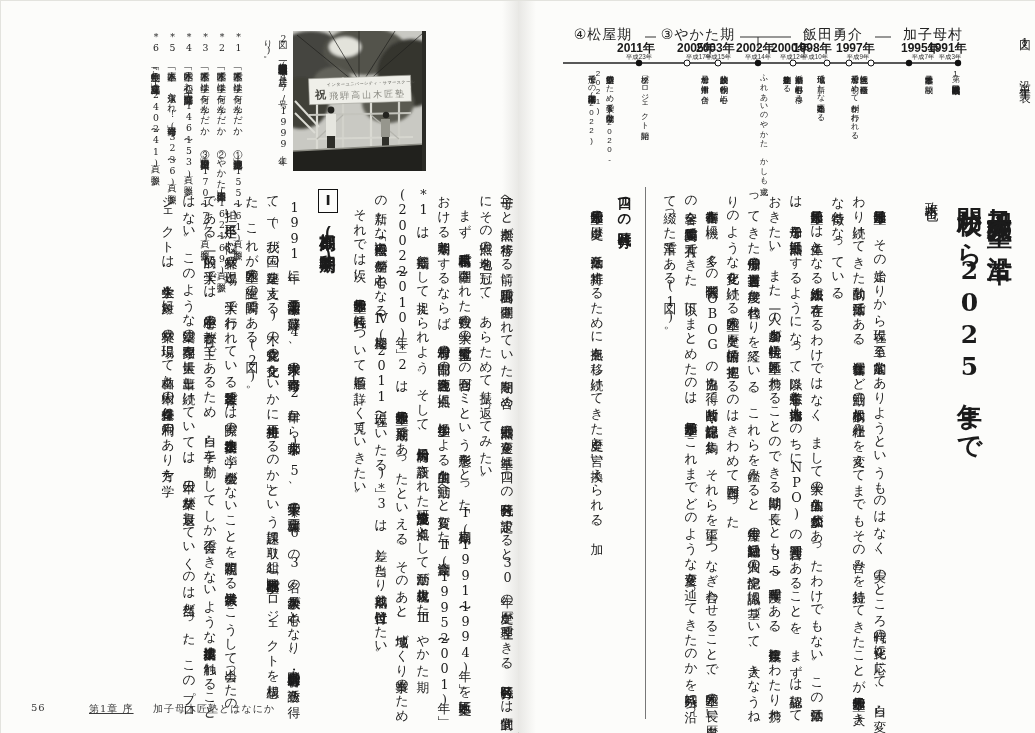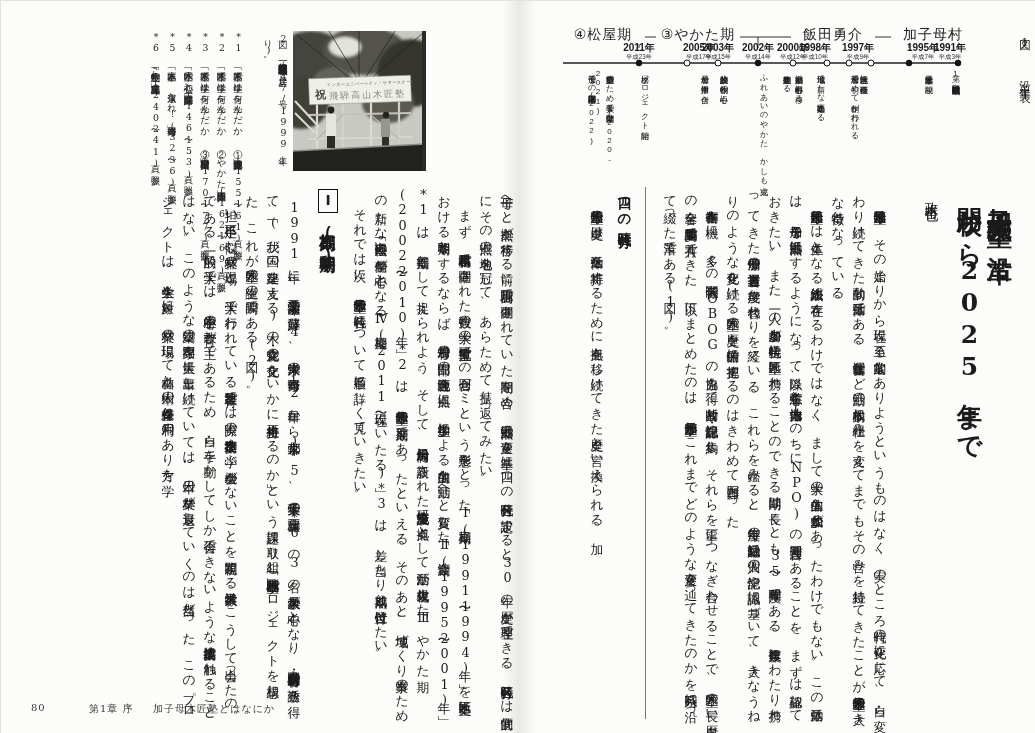--- a/index.html
+++ b/index.html
@@ -38,22 +38,22 @@
 
   
   .timeline{position:absolute;left:42px;top:20px;width:455px;height:168px;}
   .timeline svg{position:absolute;left:0;top:0;}
   .tl-figlabel{position:absolute;right:4px;top:30px;writing-mode:vertical-rl;text-orientation:upright;
     font-size:11.5px;letter-spacing:4px;color:#111;}
   .tl-period{position:absolute;top:5px;width:84px;text-align:center;
     font-family:"Liberation Sans","DejaVu Sans",sans-serif;font-size:14px;letter-spacing:1px;
     background:#fcfcfa;color:#222;}
   .tl-event{position:absolute;top:22px;width:44px;}
-  .tl-year{text-align:center;font-family:"Liberation Sans","DejaVu Sans",sans-serif;
-    font-size:10px;font-weight:700;line-height:10px;color:#191919;}
+  .tl-year{text-align:left;font-family:"Liberation Sans","DejaVu Sans",sans-serif;
+    font-size:12px;font-weight:700;line-height:10px;color:#191919;}
   .tl-era{text-align:center;font-family:"Liberation Sans","DejaVu Sans",sans-serif;
     font-size:6.3px;line-height:7px;color:#333;}
   .tl-text{position:absolute;top:26px;right:11px;height:114px;
     writing-mode:vertical-rl;text-orientation:upright;
     font-size:8px;line-height:11.5px;letter-spacing:.2px;color:#1d1d1d;
     font-family:"Liberation Sans","DejaVu Sans",sans-serif;}
 
   
   .notes{position:absolute;left:16px;top:30px;width:228px;height:286px;
     writing-mode:vertical-rl;text-orientation:upright;
@@ -61,21 +61,21 @@
   .notes p{margin:0;padding-inline-start:2.3em;text-indent:-2.3em;margin-block-end:2px;}
   .fig-caption{position:absolute;left:248px;top:32px;height:146px;width:42px;
     writing-mode:vertical-rl;text-orientation:upright;
     font-size:9.3px;line-height:15px;letter-spacing:.2px;color:#222;}
   .photo{position:absolute;left:292px;top:30px;width:133px;height:140px;overflow:hidden;
     background:#c9c9c3;}
 
   
   .footer-left{position:absolute;left:0;top:701px;width:517px;font-size:10px;color:#3a3a3a;letter-spacing:1px;}
   .footer-left .pnum{position:absolute;left:30px;top:0;}
-  .footer-left .chap{position:absolute;left:88px;top:0;}
+  .footer-left .chap{position:absolute;left:88px;top:0;text-decoration:underline;}
   .footer-left .btitle{position:absolute;left:152px;top:0;}
   .footer-right{position:absolute;left:518px;top:701px;width:517px;font-size:10px;color:#3a3a3a;}
 </style>
 </head>
 <body>
 
 <div class="spread">
 
   <div class="page page-right">
 
@@ -267,20 +267,20 @@
     <div class="article-left vtext vbody">
       <p class="noindent">子母へと拠点が移行する前に飛騨高山で開催されていた期間を含め、活動拠点の変遷を基準に四つの時代区分を設定すると30年の歴史が整理できる。各時代区分には便宜的にその拠点の地名を冠して、あらためて振り返ってみたい。</p>
       <p>まず、岐阜県高根村で開催された複数の大学の研究室単位での合同ゼミという形態をとった「Ⅰ高根期(1991〜1994年)」を木匠塾史における黎明期とするならば、加子母村の山間部の渡合地区を拠点に、参加学生による自主的な活動へと変質した「Ⅱ渡合期(1995〜2001年)」*1は、揺籃期として捉えられよう。そして、加子母村内に新設された研修交流施設を拠点として活動が大規模化した「Ⅲやかた期(2002〜2010年)」*2は、加子母木匠塾の発展期であったといえる。そのあと、地域づくり事業のための新たな拠点「松屋」の整備が中心となる「Ⅳ松屋期(2011〜現在にいたる)」*3は、差し当たり成熟期と位置付けたい。</p>
       <p>それでは次に、加子母木匠塾の各時代について順番に詳しく見ていきたい。</p>
       <h3><span class="rnum">Ⅰ</span><span>高根期(黎明期)</span></h3>
       <p>1991年に、芝浦工業大学の藤澤好一*4、東洋大学の布野修司(2年目から京都大学)*5、千葉大学の安藤正雄*6の3名の大学教員が中心となり、飛騨高山・久々野営林署の誘致を得て、「(我が国の建築を支える)木の文化・森の文化をいかに維持再生するのか」という課題に取り組む「飛騨高山木匠塾」プロジェクトを構想した。これが木匠塾の誕生の瞬間である(図2)。</p>
       <p>担い手不足に悩む林業の現場と、大学で行われている建築教育では実際の木造建築技術を学ぶ機会がないことを問題視する大学教員はこうして出会ったのである。一般的に大学では、座学中心の教育が主であるため、自ら手を動かしてしか会得できないような木造建築技術に触れることはない。このような建築の専門家を大量に輩出し続けていては、日本の林業が衰退していくのは当然だった。このプロジェクトは、大学生を対象に、林業の現場にて山林と樹木の維持保全と利用のあり方を学</p>
     </div>
 
     <div class="footer-left">
-      <span class="pnum">80</span>
+      <span class="pnum">56</span>
       <span class="chap">第1章 序</span>
       <span class="btitle">加子母木匠塾とはなにか</span>
     </div>
   </div>
 
   <div class="gutter"></div>
 </div>
 
 </body></html>

